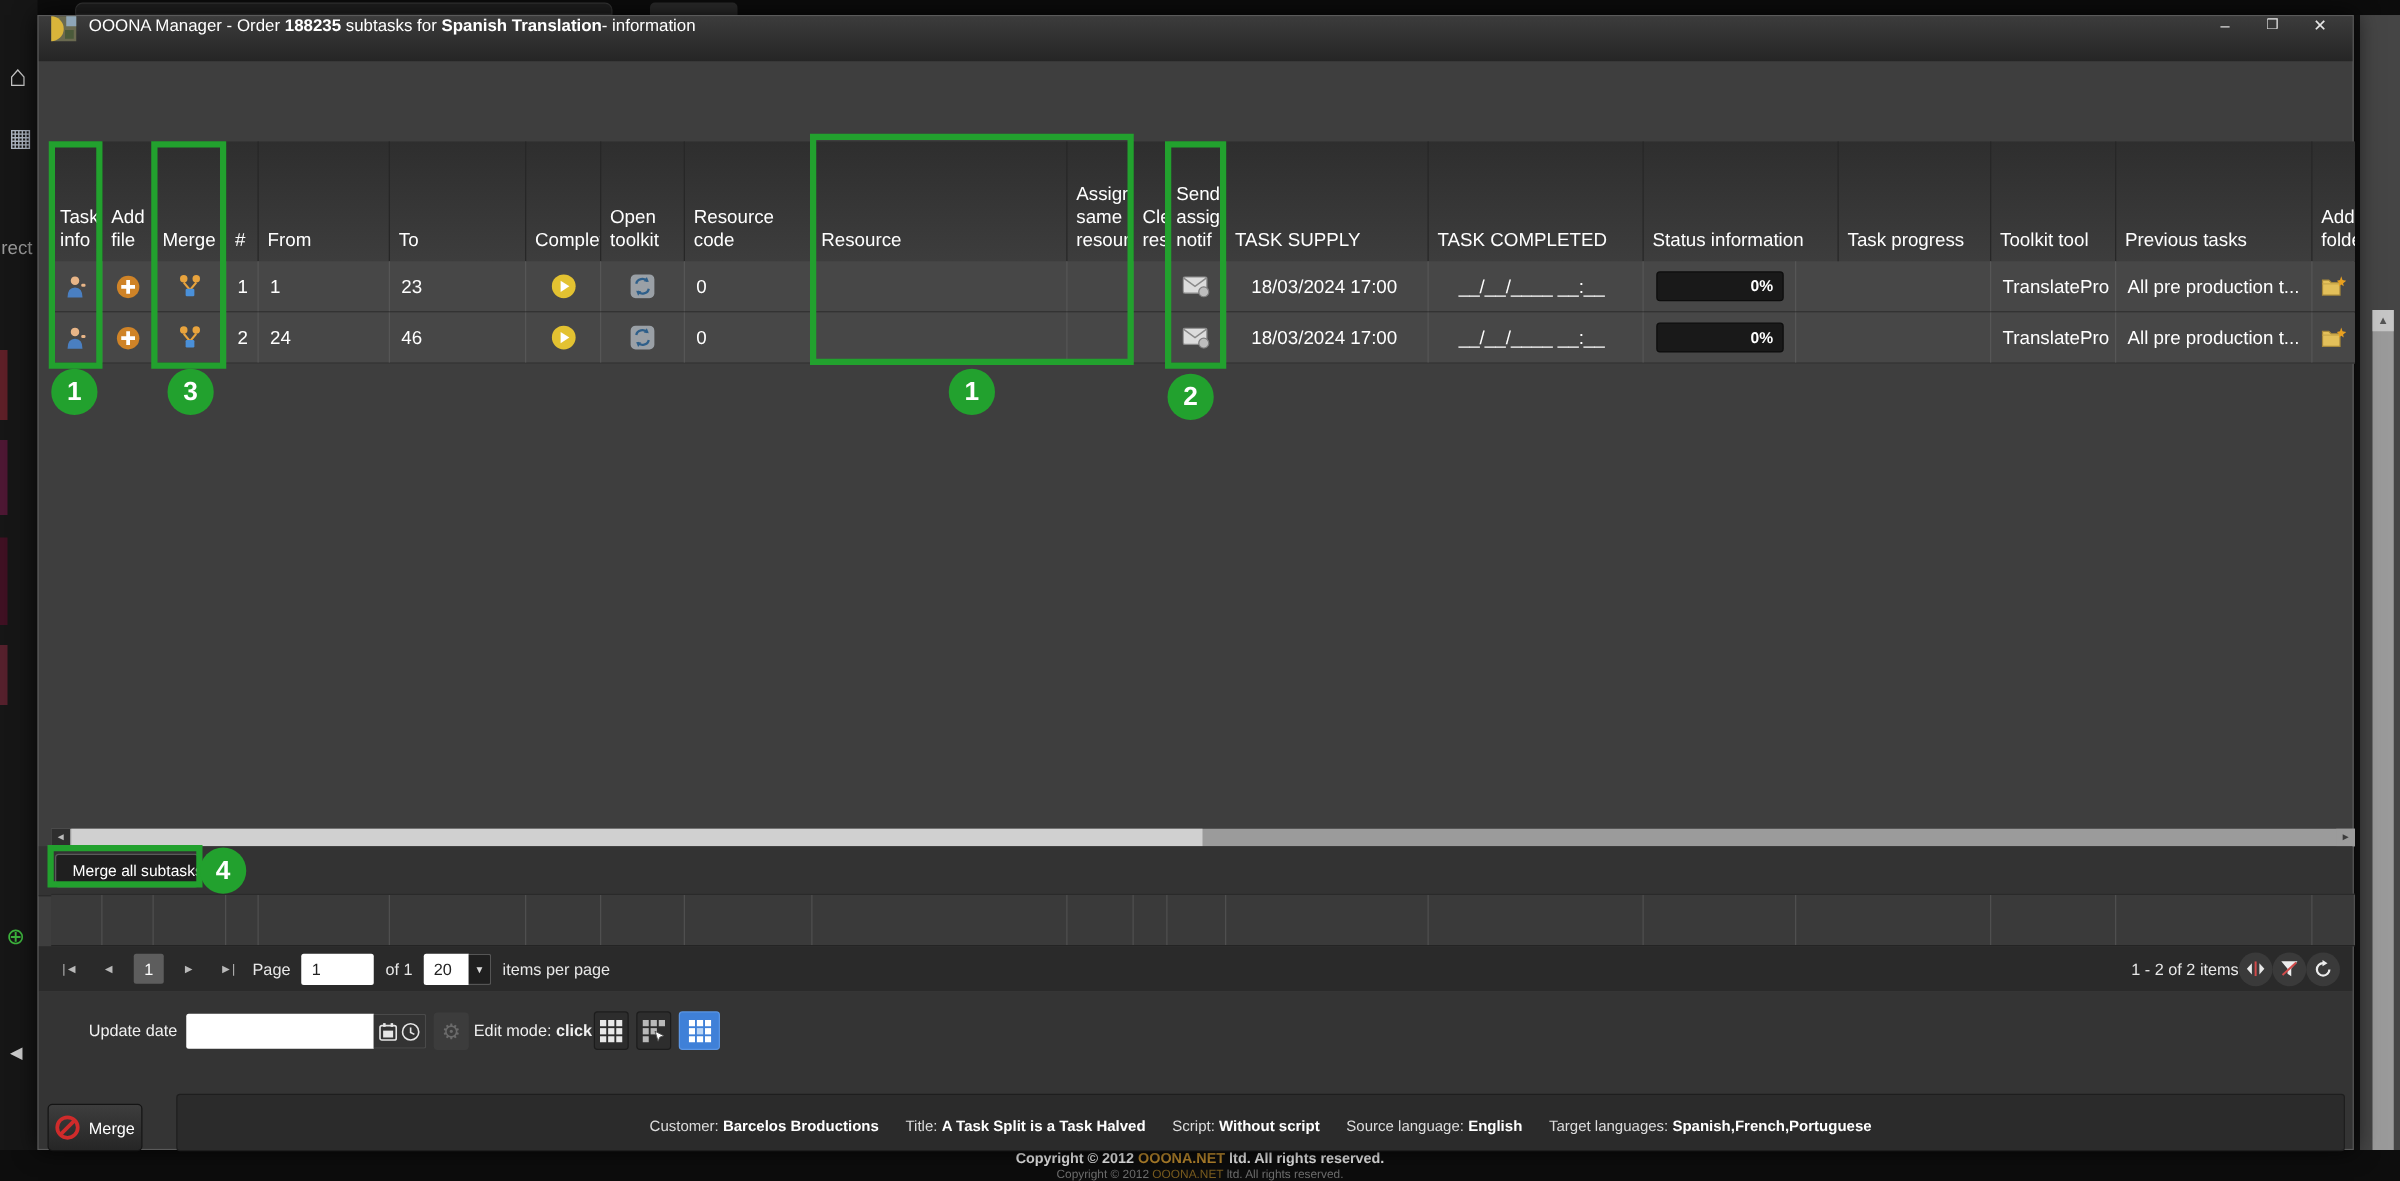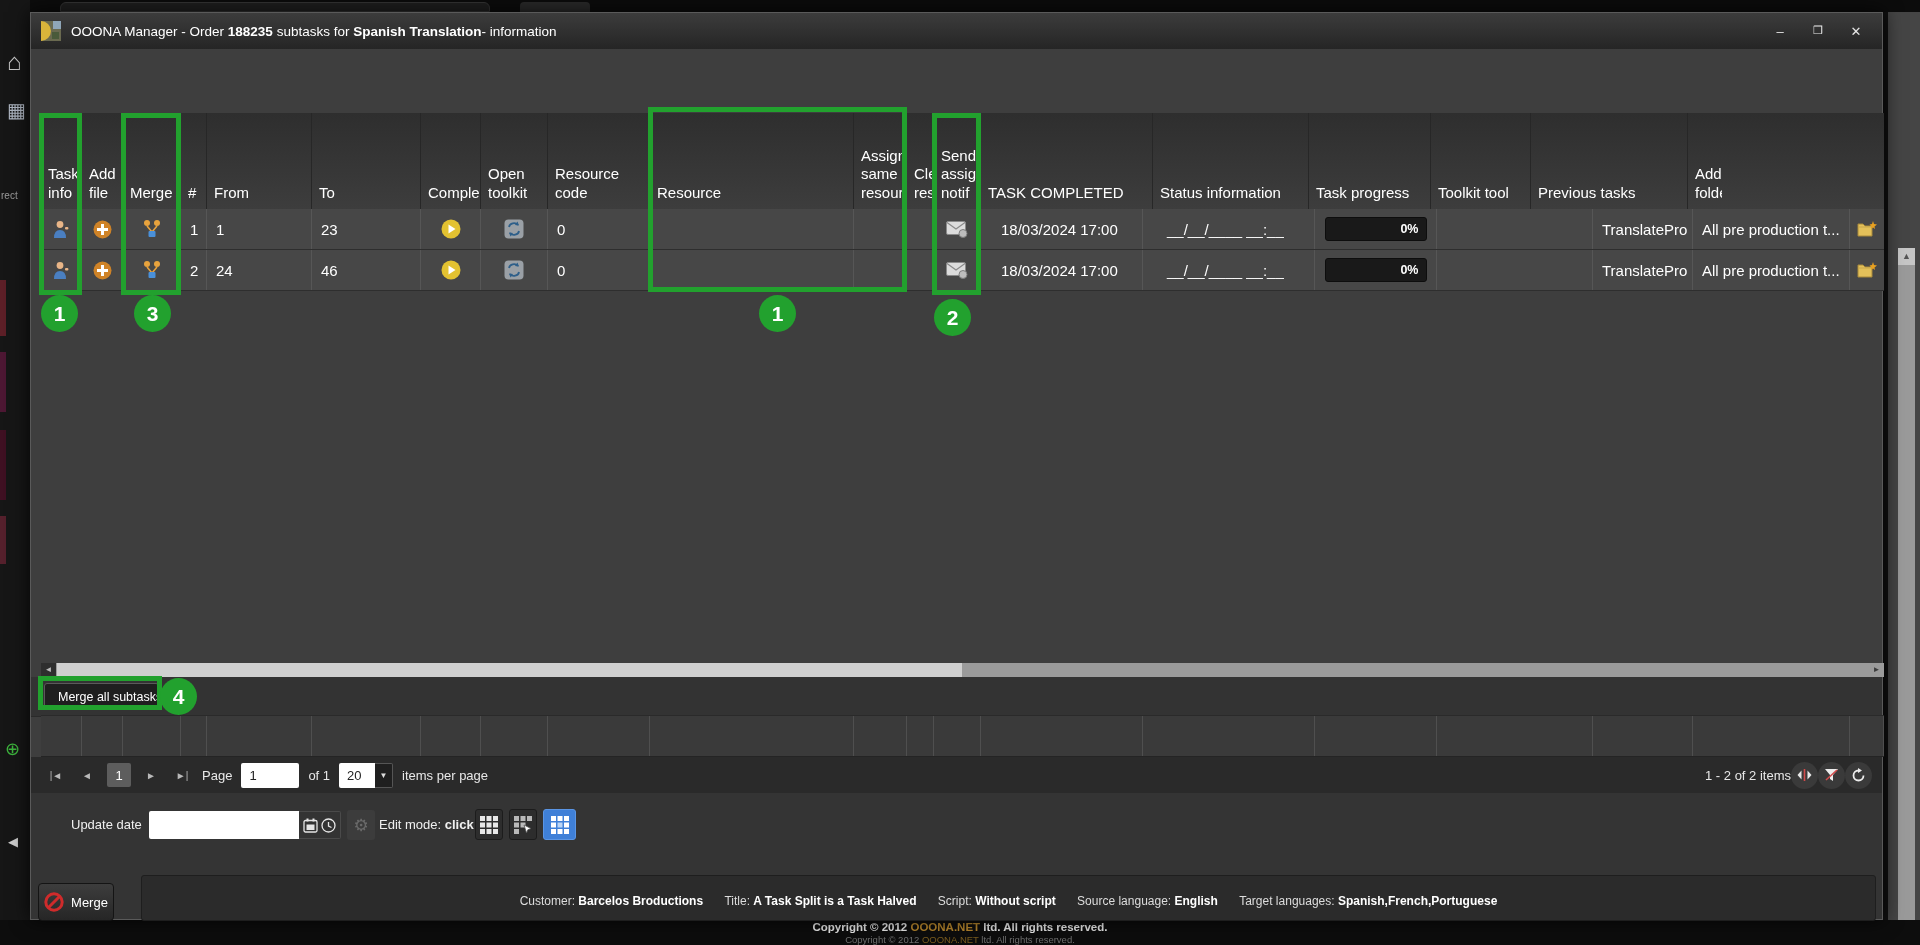--- a/index.html
+++ b/index.html
@@ -8,21 +8,21 @@
   .screen { position:relative; width:1920px; height:945px; overflow:hidden; background:#101010; }
 
   
   .bg-left { position:absolute; left:0; top:0; width:30px; height:945px; background:#161616; }
   .bg-top  { position:absolute; left:0; top:0; width:1920px; height:12px; background:#0c0c0c; }
   .bg-tab1 { position:absolute; left:60px; top:2px; width:430px; height:10px; background:#1f1f1f; border:1px solid #343434; border-radius:6px 6px 0 0; }
   .bg-tab2 { position:absolute; left:520px; top:2px; width:70px; height:10px; background:#2a2a2a; border-radius:4px 4px 0 0; }
   .side-ic { position:absolute; color:#c9c9c9; }
   .side-house { left:7px; top:48px; font-size:24px; }
   .side-grid  { left:7px; top:98px; font-size:20px; color:#aeb6c2; }
-  .side-text  { left:1px; top:190px; font-size:10px; color:#9a9a9a; }
+  .side-text  { left:1px; top:190px; font-size:15px; color:#9a9a9a; }
   .side-bar   { position:absolute; left:0; width:6px; }
   .side-bar.b1 { top:280px; height:56px; background:#5d1f27; }
   .side-bar.b2 { top:352px; height:60px; background:#4d1733; }
   .side-bar.b3 { top:430px; height:70px; background:#3f1022; }
   .side-bar.b4 { top:516px; height:48px; background:#55202c; }
   .side-plus  { left:5px; top:738px; font-size:18px; color:#3db43d; }
   .side-chev  { left:8px; top:834px; font-size:13px; color:#cccccc; }
 
   .bg-right { position:absolute; left:1888px; top:12px; width:32px; height:933px; background:#454545; }
   .v-scroll { position:absolute; left:1898px; top:248px; width:17px; height:697px; background:#9a9a9a; }
@@ -30,21 +30,21 @@
 
   .bg-bottom { position:absolute; left:0; top:920px; width:1920px; height:25px; background:#0d0d0d; }
   .copy1 { position:absolute; left:0; top:921px; width:1920px; text-align:center; font-size:11.5px; font-weight:bold; color:#e9e9e9; }
   .copy1 .brand { color:#b8872d; }
   .copy2 { position:absolute; left:0; top:934px; width:1920px; text-align:center; font-size:9.5px; color:#6e6e6e; }
   .copy2 .brand { color:#7a5c1f; }
 
   
   .dialog { position:absolute; left:30px; top:12px; width:1853px; height:908px; background:#3e3e3e; border:1px solid #5a5a5a; box-shadow:0 0 18px rgba(0,0,0,.8); }
 
-  .titlebar { position:absolute; left:0; top:0; right:0; height:36px; background:linear-gradient(180deg,#3c3c3c,#252525); display:flex; align-items:center; padding:0 10px; }
+  .titlebar { position:absolute; left:0; top:0; right:0; height:36px; background:linear-gradient(180deg,#3c3c3c,#252525); display:flex; align-items:flex-start; padding:0 10px; }
   .app-logo { width:20px; height:20px; margin-right:10px; position:relative; background:#6a6a50; flex:none; }
   .app-logo i { position:absolute; }
   .app-logo .q1 { left:0; top:0; width:10px; height:20px; background:#d9b43a; border-radius:0 10px 10px 0; }
   .app-logo .q2 { right:0; top:0; width:8px; height:8px; background:#8fa6b8; }
   .app-logo .q3 { right:2px; bottom:2px; width:7px; height:7px; background:#4a5a3a; }
   .title-text { color:#fff; font-size:13.5px; }
   .title-text b { font-weight:bold; }
   .win-btns { margin-left:auto; display:flex; gap:22px; padding-right:8px; color:#e6e6e6; }
   .win-btn { font-size:13px; width:16px; text-align:center; cursor:default; }
   .win-btn.max { font-size:11px; }
@@ -182,20 +182,21 @@
 code</div>
         <div class="gh c9">Resource</div>
         <div class="gh c10">Assign
 same
 resour</div>
         <div class="gh c11">Cle
 res</div>
         <div class="gh c12">Send
 assig
 notif</div>
+        <div class="gh c13">TASK SUPPLY</div>
         <div class="gh c14">TASK COMPLETED</div>
         <div class="gh c16">Status information</div>
         <div class="gh c15">Task progress</div>
         <div class="gh c17">Toolkit tool</div>
         <div class="gh c18">Previous tasks</div>
         <div class="gh c19">Add
 folde</div>
       </div>
 
       <div class="grid-row">

